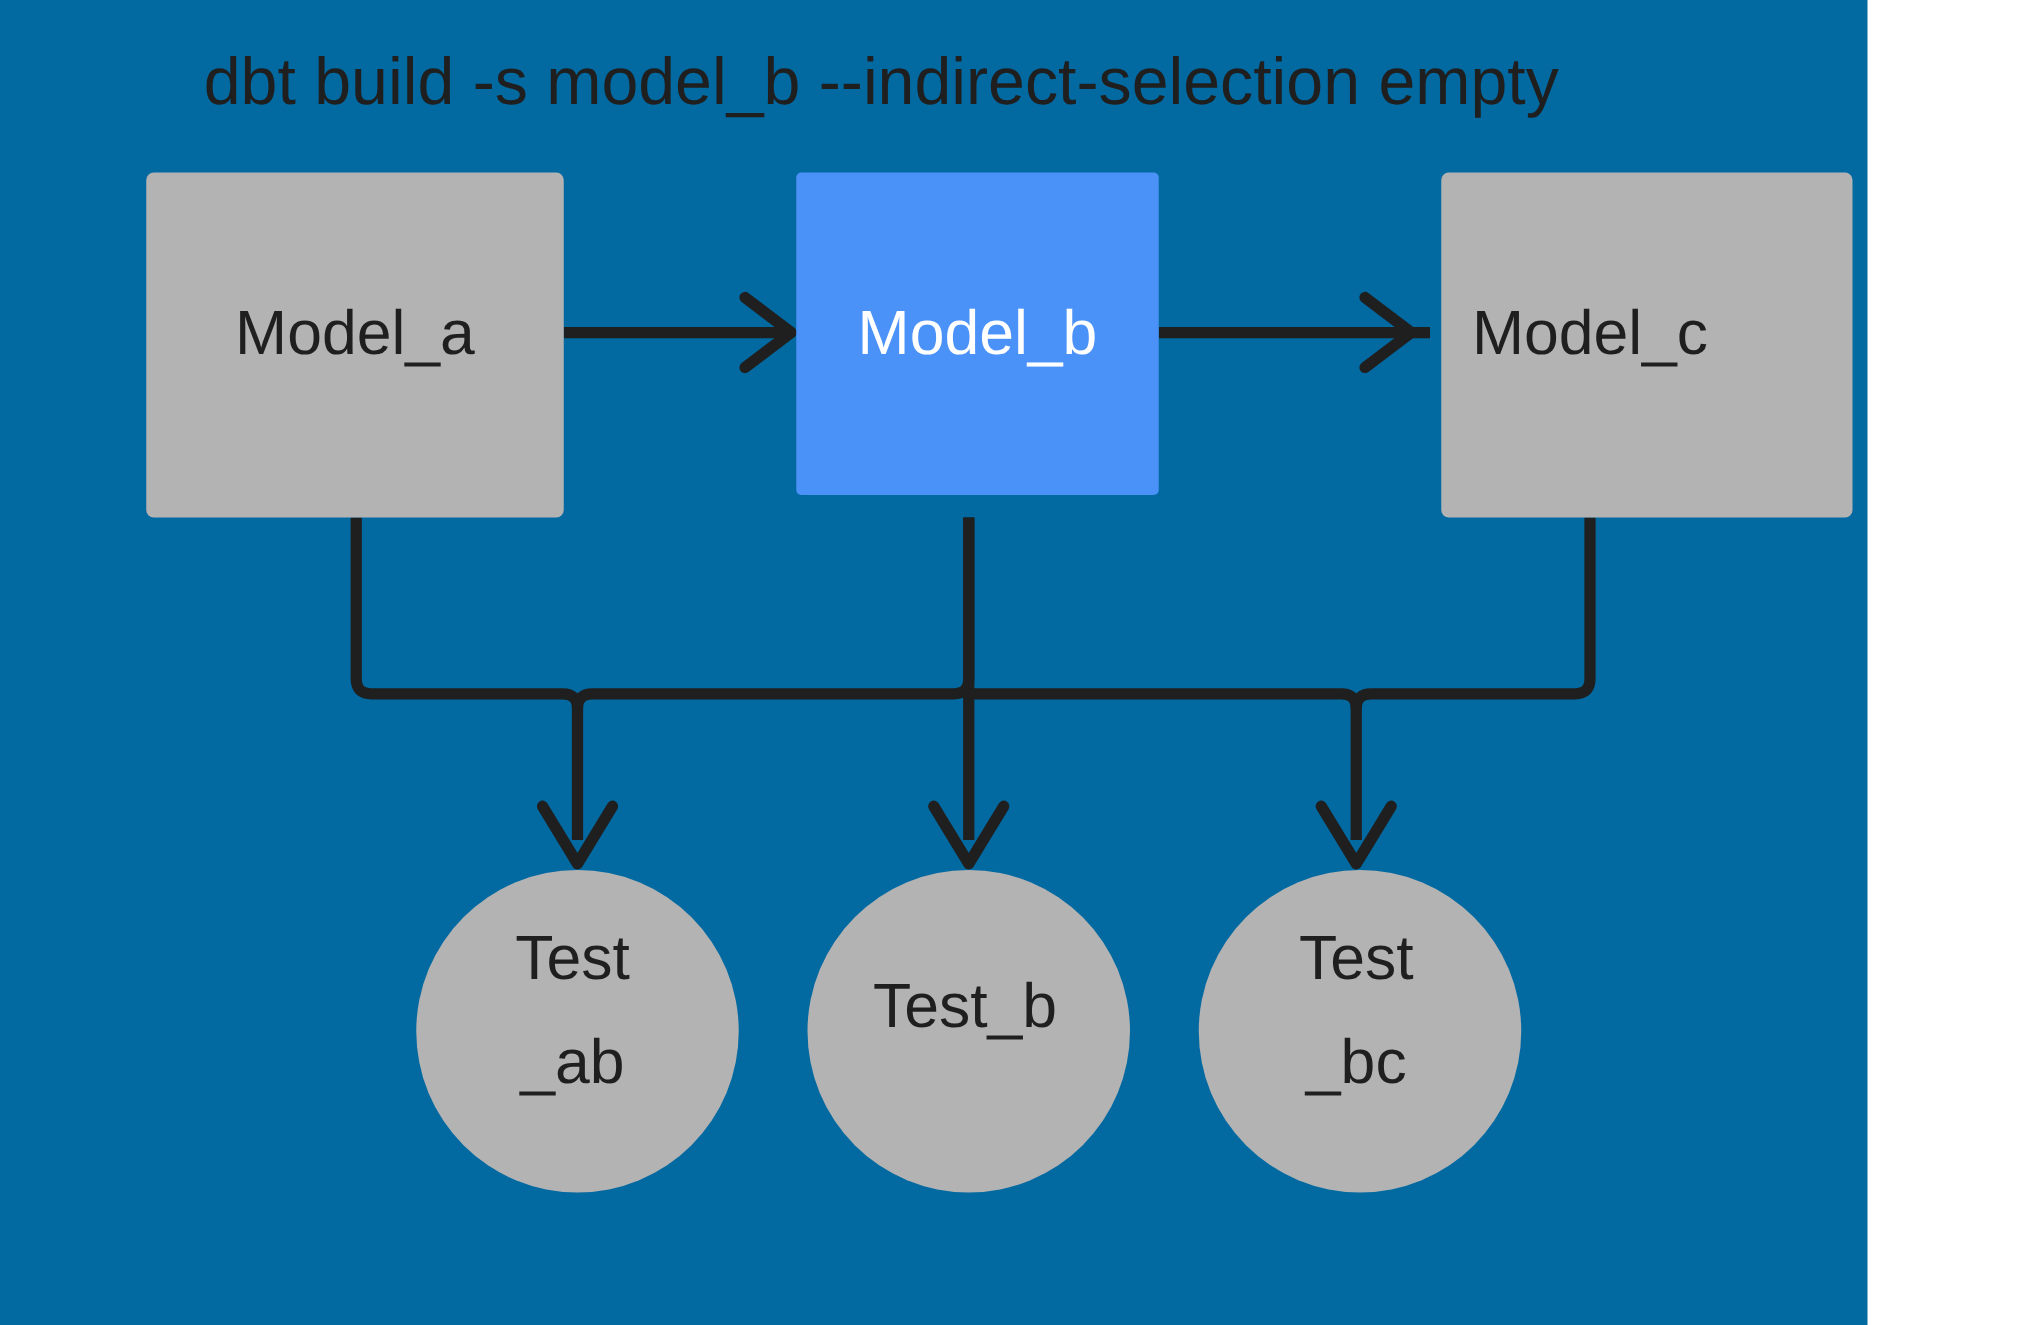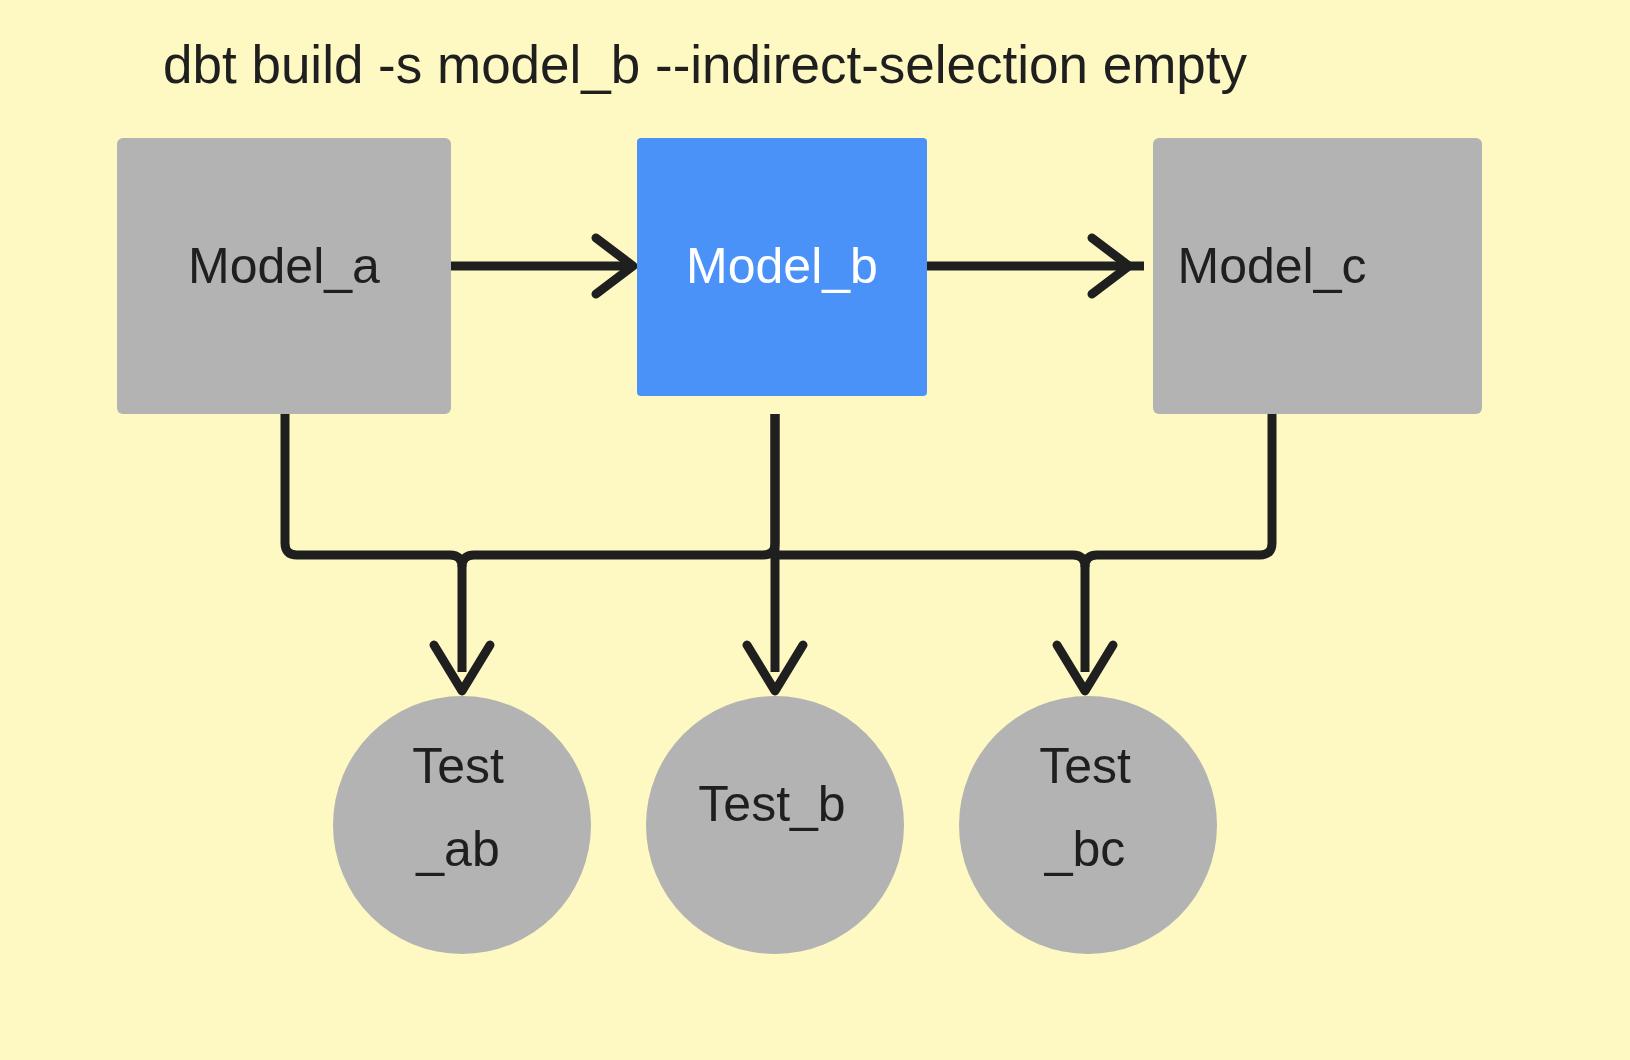--- a/index.html
+++ b/index.html
@@ -2,23 +2,23 @@
 <html><head>
 <meta charset="utf-8">
 <style>
   html, body {
     margin: 0;
     padding: 0;
     background: #ffffff;
   }
   #stage {
     position: relative;
-    width: 1630px;
+    width: 1494px;
     height: 1060px;
-    background: #fef9c3;
+    background: #0369a1;
     overflow: hidden;
     font-family: "Liberation Sans", sans-serif;
   }
   #diagram-svg {
     position: absolute;
     left: 0;
     top: 0;
     width: 1630px;
     height: 1060px;
   }

